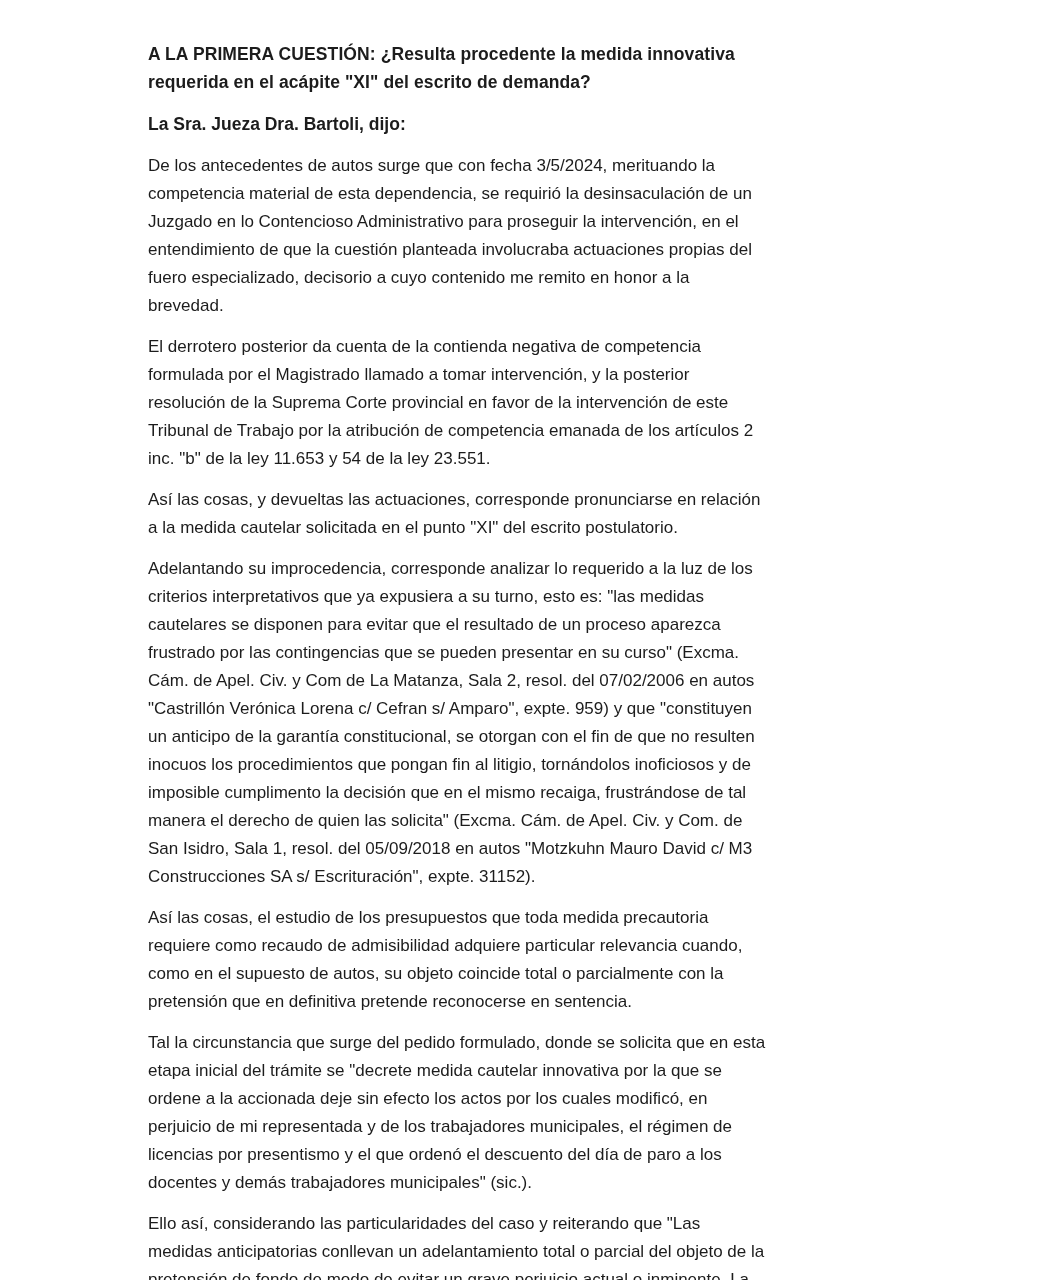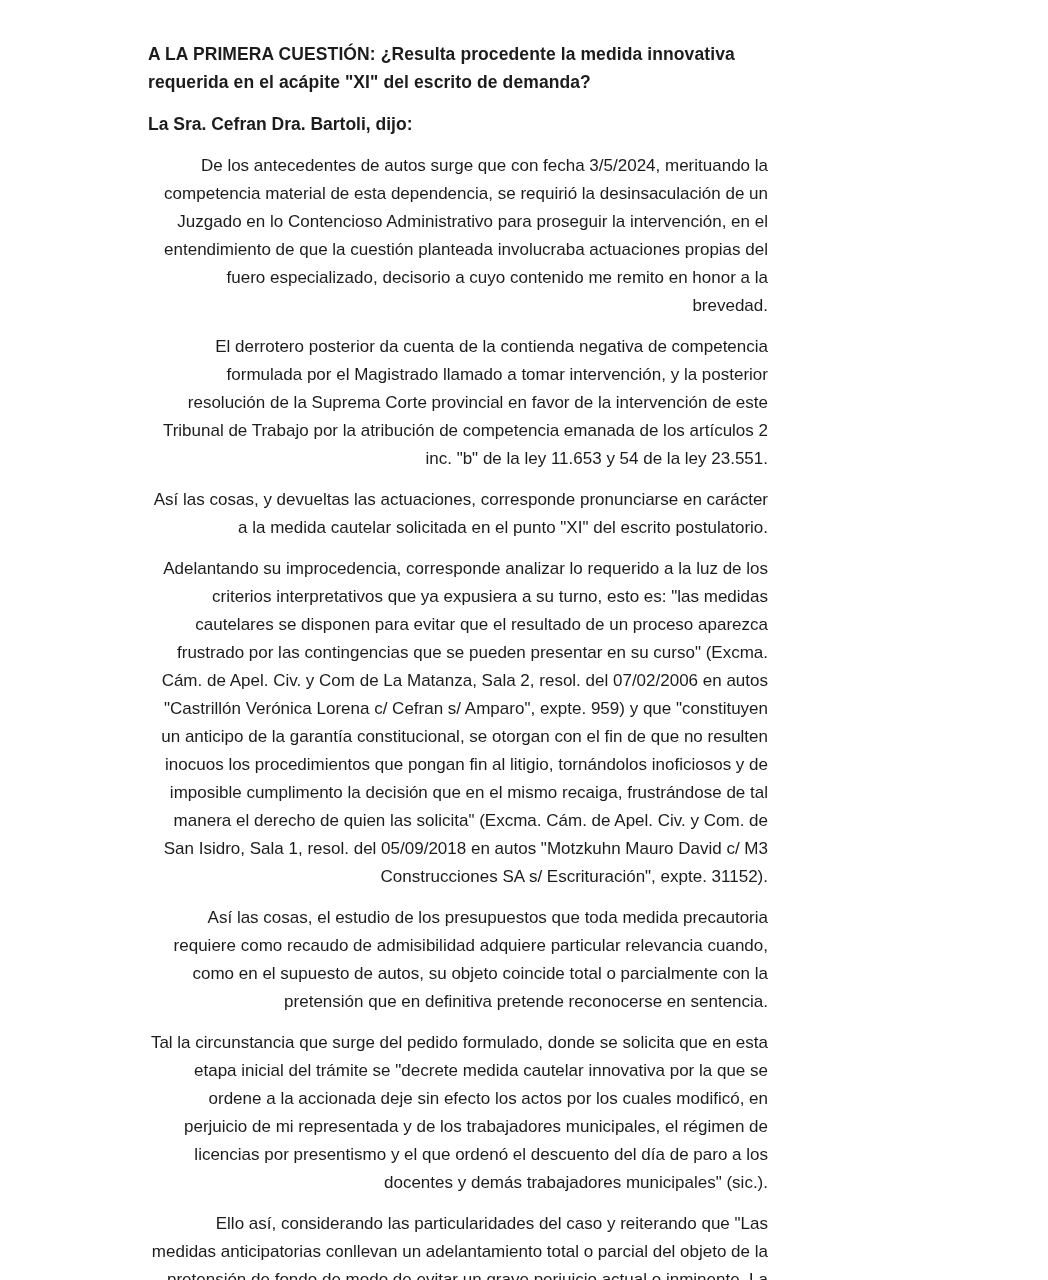--- a/index.html
+++ b/index.html
@@ -33,36 +33,36 @@
     font-size: 17.5px;
     font-weight: bold;
     line-height: 28px;
     margin: 0 0 14px 0;
   }
   .doc-paragraph {
     font-size: 17px;
     font-weight: normal;
     line-height: 28px;
     margin: 0 0 13px 0;
-    text-align: right;
+    text-align: left;
   }
 </style>
 </head>
 <body>
 
 <div class="page">
   <p class="doc-heading">A LA PRIMERA CUESTIÓN: ¿Resulta procedente la medida innovativa requerida en el acápite "XI" del escrito de demanda?</p>
 
-  <p class="doc-subheading">La Sra. Cefran Dra. Bartoli, dijo:</p>
+  <p class="doc-subheading">La Sra. Jueza Dra. Bartoli, dijo:</p>
 
   <p class="doc-paragraph">De los antecedentes de autos surge que con fecha 3/5/2024, merituando la competencia material de esta dependencia, se requirió la desinsaculación de un Juzgado en lo Contencioso Administrativo para proseguir la intervención, en el entendimiento de que la cuestión planteada involucraba actuaciones propias del fuero especializado, decisorio a cuyo contenido me remito en honor a la brevedad.</p>
 
   <p class="doc-paragraph">El derrotero posterior da cuenta de la contienda negativa de competencia formulada por el Magistrado llamado a tomar intervención, y la posterior resolución de la Suprema Corte provincial en favor de la intervención de este Tribunal de Trabajo por la atribución de competencia emanada de los artículos 2 inc. "b" de la ley 11.653 y 54 de la ley 23.551.</p>
 
-  <p class="doc-paragraph">Así las cosas, y devueltas las actuaciones, corresponde pronunciarse en carácter a la medida cautelar solicitada en el punto "XI" del escrito postulatorio.</p>
+  <p class="doc-paragraph">Así las cosas, y devueltas las actuaciones, corresponde pronunciarse en relación a la medida cautelar solicitada en el punto "XI" del escrito postulatorio.</p>
 
   <p class="doc-paragraph">Adelantando su improcedencia, corresponde analizar lo requerido a la luz de los criterios interpretativos que ya expusiera a su turno, esto es: "las medidas cautelares se disponen para evitar que el resultado de un proceso aparezca frustrado por las contingencias que se pueden presentar en su curso" (Excma. Cám. de Apel. Civ. y Com de La Matanza, Sala 2, resol. del 07/02/2006 en autos "Castrillón Verónica Lorena c/ Cefran s/ Amparo", expte. 959) y que "constituyen un anticipo de la garantía constitucional, se otorgan con el fin de que no resulten inocuos los procedimientos que pongan fin al litigio, tornándolos inoficiosos y de imposible cumplimento la decisión que en el mismo recaiga, frustrándose de tal manera el derecho de quien las solicita" (Excma. Cám. de Apel. Civ. y Com. de San Isidro, Sala 1, resol. del 05/09/2018 en autos "Motzkuhn Mauro David c/ M3 Construcciones SA s/ Escrituración", expte. 31152).</p>
 
   <p class="doc-paragraph">Así las cosas, el estudio de los presupuestos que toda medida precautoria requiere como recaudo de admisibilidad adquiere particular relevancia cuando, como en el supuesto de autos, su objeto coincide total o parcialmente con la pretensión que en definitiva pretende reconocerse en sentencia.</p>
 
   <p class="doc-paragraph">Tal la circunstancia que surge del pedido formulado, donde se solicita que en esta etapa inicial del trámite se "decrete medida cautelar innovativa por la que se ordene a la accionada deje sin efecto los actos por los cuales modificó, en perjuicio de mi representada y de los trabajadores municipales, el régimen de licencias por presentismo y el que ordenó el descuento del día de paro a los docentes y demás trabajadores municipales" (sic.).</p>
 
 
   <p class="doc-paragraph">Ello así, considerando las particularidades del caso y reiterando que "Las medidas anticipatorias conllevan un adelantamiento total o parcial del objeto de la pretensión de fondo de modo de evitar un grave perjuicio actual o inminente. La coincidencia entre el resultado que se pretende cautelar y el contenido de la pretensión fondal es lo que determina su carácter "anticipatorio": su despacho favorable implica -en los hechos- adelantar la satisfacción total o parcial de la tutela requerida en el escrito inicial" (CC0102 MP 174426 220-R I 31/05/2022).</p>
 </div>

